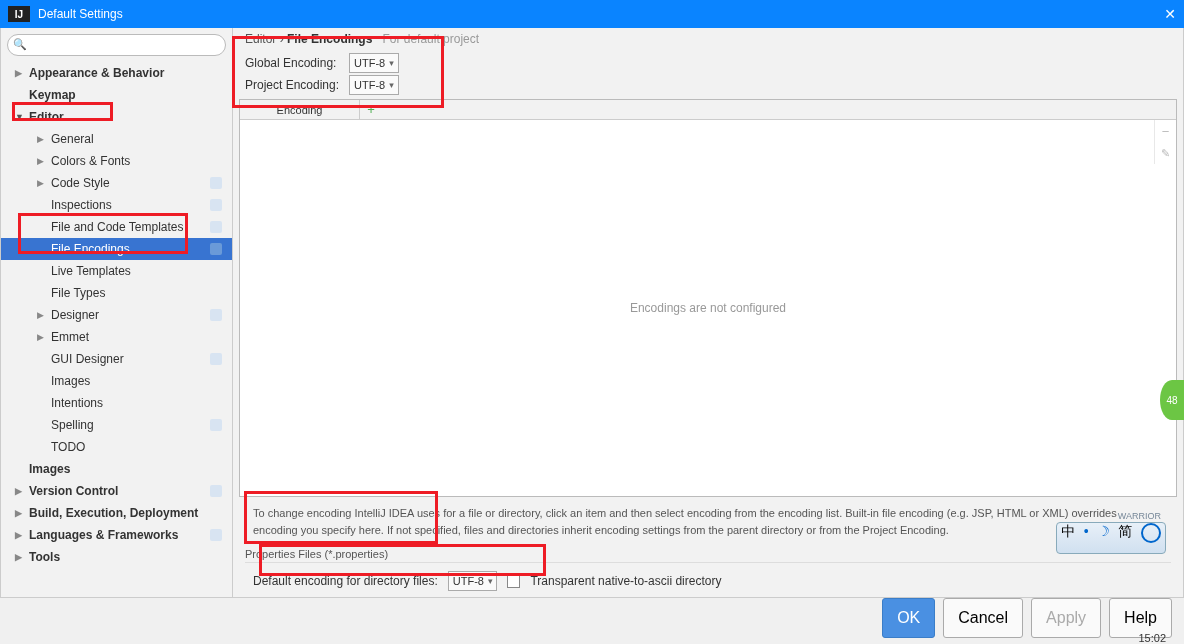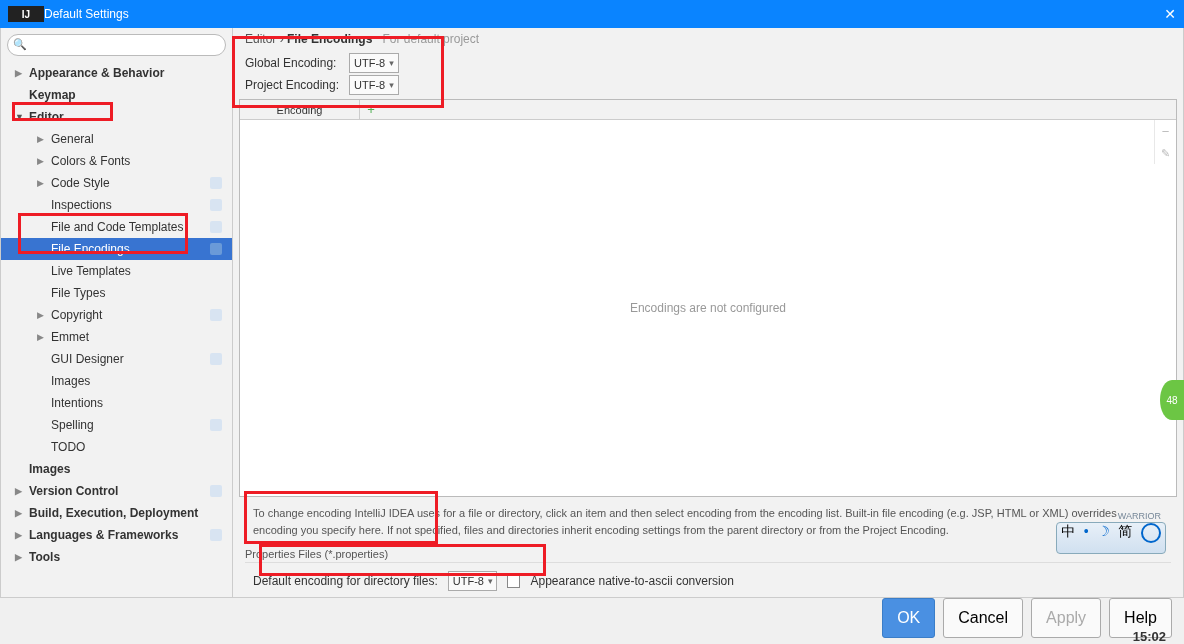--- a/index.html
+++ b/index.html
@@ -1,19 +1,19 @@
 <!DOCTYPE html>
 <html><head>
 <meta charset="utf-8">
 <style>
 * { box-sizing: border-box; margin: 0; padding: 0; font-family: "Segoe UI", Arial, sans-serif; }
 body { width: 1184px; height: 644px; overflow: hidden; background: #f0f0f0; position: relative; }
 
 .titlebar { height: 28px; background: #0a84ff; color: #fff; display: flex; align-items: center; padding: 0 8px; font-size: 12px; }
-.titlebar .icon-box { width: 36px; height: 16px; background: #222; color: #fff; display: flex; align-items: center; justify-content: center; font-size: 10px; font-weight: bold; margin-right: 0; }
+.titlebar .icon-box { width: 22px; height: 16px; background: #222; color: #fff; display: flex; align-items: center; justify-content: center; font-size: 10px; font-weight: bold; margin-right: 8px; }
 .titlebar .close { margin-left: auto; font-size: 14px; cursor: pointer; }
 
 .content { display: flex; height: 570px; background: #f2f2f2; border: 1px solid #ccc; border-top: none; }
 
 .sidebar { width: 232px; background: #f2f2f2; border-right: 1px solid #ccc; display: flex; flex-direction: column; }
 .search-wrap { padding: 6px; }
 .search-input { width: 100%; height: 22px; border: 1px solid #bbb; border-radius: 11px; padding: 0 8px 0 22px; font-size: 12px; background: #fff; }
 .search-icon { position: absolute; margin: 4px 0 0 6px; font-size: 11px; color: #888; }
 
 .tree { flex: 1; overflow-y: auto; font-size: 12px; color: #333; }
@@ -54,21 +54,21 @@
 .checkbox { width: 13px; height: 13px; border: 1px solid #888; background: #fff; }
 
 .buttons { position: absolute; bottom: 6px; right: 12px; display: flex; gap: 8px; }
 .btn { height: 40px; padding: 0 14px; font-size: 16px; border: 1px solid #aaa; background: #fafafa; border-radius: 3px; cursor: pointer; display: flex; align-items: center; }
 .btn.primary { background: #4a90e2; color: #fff; border-color: #3a7dc8; }
 .btn.disabled { color: #aaa; }
 
 .ime-widget { position: absolute; right: 18px; bottom: 90px; width: 110px; height: 32px; background: linear-gradient(#e8f0f8,#d0e0f0); border: 1px solid #8ab; border-radius: 4px; display: flex; align-items: flex-start; justify-content: space-around; font-size: 14px; z-index: 20; }
 .ime-widget .circ { width: 20px; height: 20px; border: 2px solid #06c; border-radius: 50%; }
 .green-badge { position: absolute; right: 0; top: 380px; width: 24px; height: 40px; background: #6cc644; border-radius: 50% 0 0 50%; color: #fff; font-size: 10px; display: flex; align-items: center; justify-content: center; z-index: 20; }
-.taskbar-time { position: absolute; right: 18px; bottom: 0; font-size: 13px; color: #333; font-weight: bold; }
+.taskbar-time { position: absolute; right: 18px; bottom: 0; font-size: 11px; color: #333; }
 </style>
 </head>
 <body>
 
 <div class="titlebar">
   <div class="icon-box">IJ</div>
   <span>Default Settings</span>
   <span class="close">✕</span>
 </div>
 
@@ -122,21 +122,21 @@
         <div class="tree-item sub">
           <span class="arrow"></span>
           <span>Live Templates</span>
         </div>
         <div class="tree-item sub">
           <span class="arrow"></span>
           <span>File Types</span>
         </div>
         <div class="tree-item sub">
           <span class="arrow">▶</span>
-          <span>Copyright</span>
+          <span>Designer</span>
           <span class="badge"></span>
         </div>
         <div class="tree-item sub">
           <span class="arrow">▶</span>
           <span>Emmet</span>
         </div>
         <div class="tree-item sub">
           <span class="arrow"></span>
           <span>GUI Designer</span>
           <span class="badge"></span>
@@ -214,21 +214,21 @@
     </div>
 
     <div class="hint-text">To change encoding IntelliJ IDEA uses for a file or directory, click an item and then select encoding from the encoding list. Built-in file encoding (e.g. JSP, HTML or XML) overrides encoding you specify here. If not specified, files and directories inherit encoding settings from the parent directory or from the Project Encoding.</div>
 
     <div class="prop-section">
       <div class="prop-title">Properties Files (*.properties)</div>
       <div class="prop-row">
         <span>Default encoding for directory files:</span>
         <div class="enc-select">UTF-8</div>
         <div class="checkbox"></div>
-        <span>Appearance native-to-ascii conversion</span>
+        <span>Transparent native-to-ascii directory</span>
       </div>
     </div>
   </div>
 </div>
 
 <div class="buttons">
   <div class="btn primary">OK</div>
   <div class="btn">Cancel</div>
   <div class="btn disabled">Apply</div>
   <div class="btn">Help</div>

